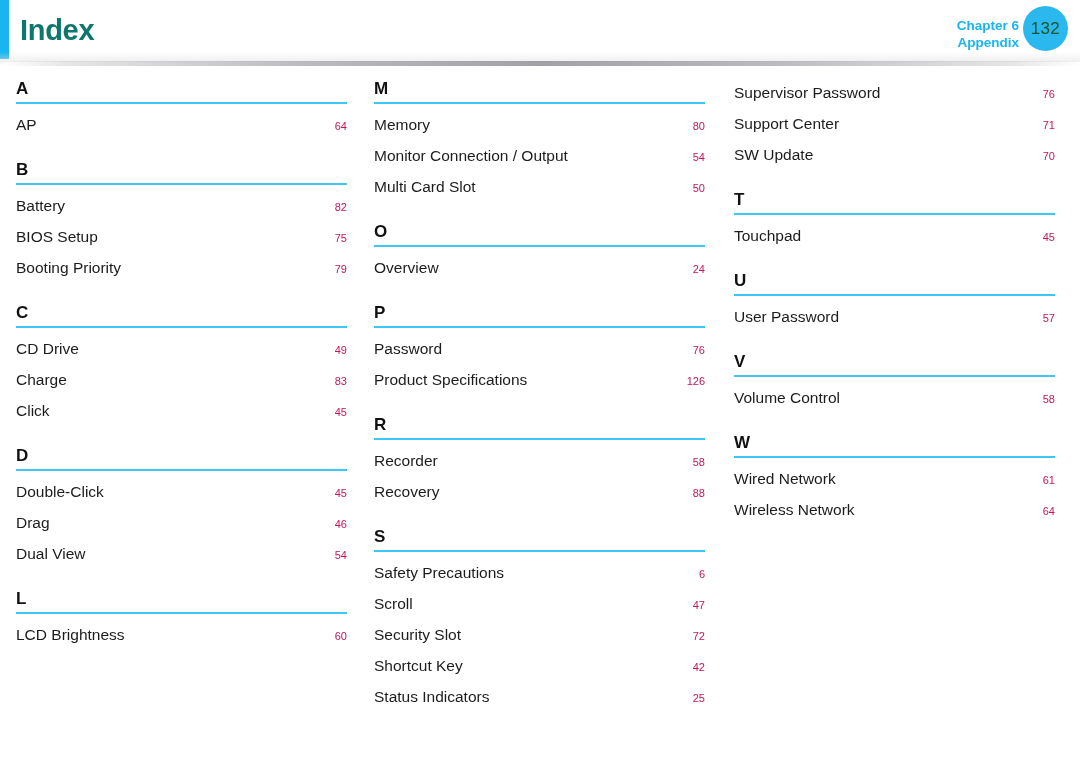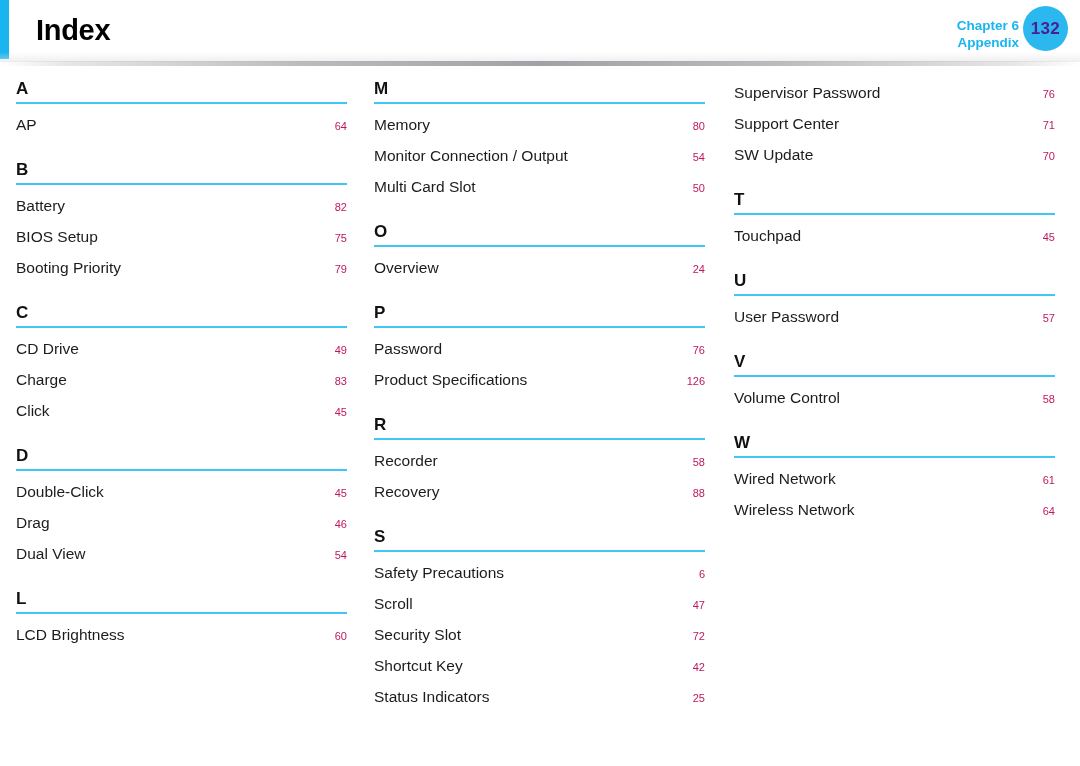--- a/index.html
+++ b/index.html
@@ -25,26 +25,26 @@
   .header-accent-bar {
     position: absolute;
     left: 0;
     top: 0;
     width: 9px;
     height: 59px;
     background: #19b5f0;
   }
   .page-title {
     position: absolute;
-    left: 36px;
+    left: 20px;
     top: 10px;
     font-size: 29px;
     font-weight: bold;
     letter-spacing: -0.3px;
-    color: #000000;
+    color: #0f766e;
     line-height: 40px;
   }
   .header-right {
     position: absolute;
     right: 12px;
     top: 6px;
     display: flex;
     align-items: flex-end;
     gap: 4px;
   }
@@ -53,23 +53,23 @@
     color: #19b5f0;
     font-weight: bold;
     font-size: 13.5px;
     line-height: 17px;
   }
   .page-badge {
     width: 45px;
     height: 45px;
     border-radius: 50%;
     background: #2bb8ef;
-    color: #4c1d95;
+    color: #14532d;
     font-size: 17px;
-    font-weight: bold;
+    font-weight: normal;
     display: flex;
     align-items: center;
     justify-content: center;
     letter-spacing: 0.3px;
   }
   .header-shadow {
     position: absolute;
     left: 0;
     top: 61px;
     width: 1080px;

